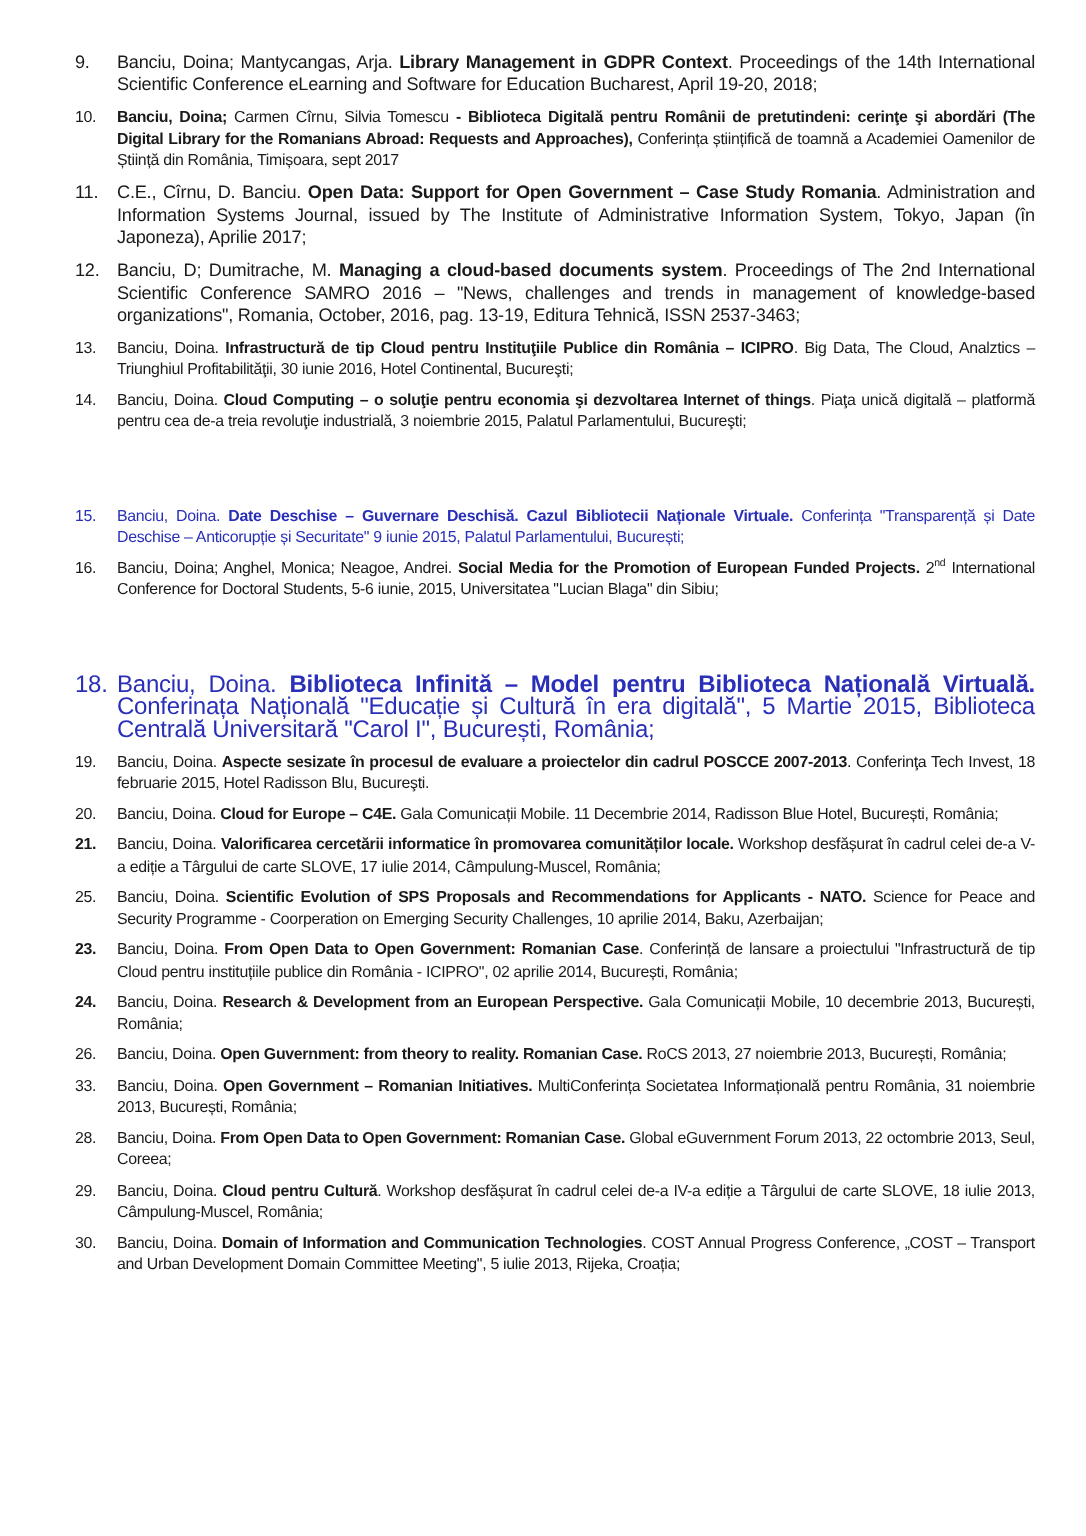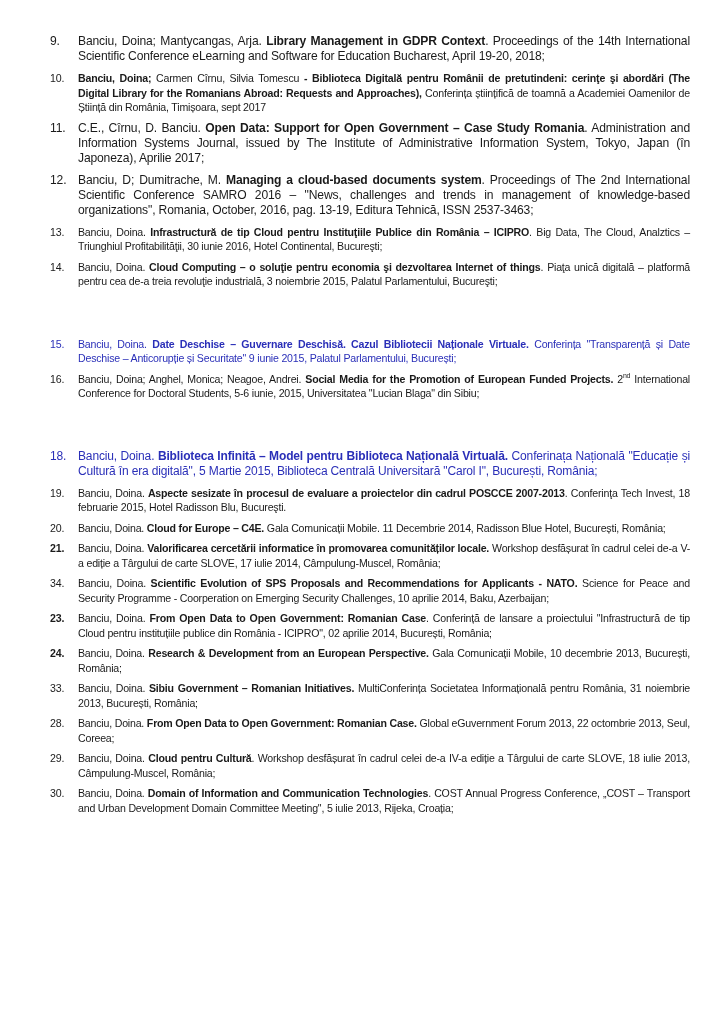--- a/index.html
+++ b/index.html
@@ -46,43 +46,46 @@
     </li>
     <li class="ref small">
       <span class="num">14.</span><span>Banciu, Doina. </span><span class="title">Cloud Computing – o soluţie pentru economia şi dezvoltarea Internet of things</span><span>. Piaţa unică digitală – platformă pentru cea de-a treia revoluţie industrială,  3 noiembrie 2015, Palatul Parlamentului, Bucureşti;</span>
     </li>
     <li class="ref small blue">
       <span class="num">15.</span><span>Banciu, Doina. </span><span class="title">Date Deschise – Guvernare Deschisă. Cazul Bibliotecii Naționale Virtuale.</span><span> Conferința "Transparență și Date Deschise – Anticorupție și Securitate" 9 iunie 2015, Palatul Parlamentului, București;</span>
     </li>
     <li class="ref small">
       <span class="num">16.</span><span>Banciu, Doina; Anghel, Monica; Neagoe, Andrei. </span><span class="title">Social Media for the Promotion of European Funded Projects.</span><span> 2</span><sup>nd</sup><span> International Conference for Doctoral Students, 5-6 iunie, 2015, Universitatea "Lucian Blaga" din Sibiu;</span>
     </li>
-    <li class="ref blue" style="font-size:12px;">
+    <li class="ref blue" style="font-size:16px;">
       <span class="num">18.</span><span>Banciu, Doina. </span><span class="title">Biblioteca Infinită – Model pentru Biblioteca Națională Virtuală.</span><span> Conferinața Națională "Educație și Cultură în era digitală", 5 Martie 2015, Biblioteca Centrală Universitară "Carol I", București, România;</span>
     </li>
     <li class="ref small">
       <span class="num">19.</span><span>Banciu, Doina. </span><span class="title">Aspecte sesizate în procesul de evaluare a proiectelor din cadrul POSCCE 2007-2013</span><span>. Conferinţa Tech Invest, 18 februarie 2015, Hotel Radisson Blu, Bucureşti.</span>
     </li>
     <li class="ref small">
       <span class="num">20.</span><span>Banciu, Doina. </span><span class="title">Cloud for Europe – C4E.</span><span> Gala Comunicații Mobile. 11 Decembrie 2014, Radisson Blue Hotel, București, România;</span>
     </li>
     <li class="ref small">
       <span class="num bold">21.</span><span>Banciu, Doina. </span><span class="title">Valorificarea cercetării informatice în promovarea comunităților locale.</span><span> Workshop desfășurat în cadrul celei de-a V-a ediție a Târgului de carte SLOVE, 17 iulie 2014, Câmpulung-Muscel, România;</span>
     </li>
     <li class="ref small">
-      <span class="num">34.</span><span>Banciu, Doina. </span><span class="title">Scientific Evolution of SPS Proposals and Recommendations for Applicants - NATO.</span><span> Science for  Peace and Security Programme - Coorperation on Emerging Security Challenges, 10 aprilie 2014, Baku, Azerbaijan;</span>
+      <span class="num">25.</span><span>Banciu, Doina. </span><span class="title">Scientific Evolution of SPS Proposals and Recommendations for Applicants - NATO.</span><span> Science for  Peace and Security Programme - Coorperation on Emerging Security Challenges, 10 aprilie 2014, Baku, Azerbaijan;</span>
     </li>
     <li class="ref small">
       <span class="num bold">23.</span><span>Banciu, Doina. </span><span class="title">From Open Data to Open Government: Romanian Case</span><span>. Conferință de lansare a proiectului "Infrastructură de tip Cloud pentru instituțiile publice din România - ICIPRO", 02 aprilie 2014, București, România;</span>
     </li>
     <li class="ref small">
       <span class="num bold">24.</span><span>Banciu, Doina. </span><span class="title">Research &amp; Development from an European Perspective.</span><span> Gala Comunicații Mobile, 10 decembrie 2013, București, România;</span>
     </li>
     <li class="ref small">
-      <span class="num">33.</span><span>Banciu, Doina. </span><span class="title">Sibiu Government – Romanian Initiatives.</span><span> MultiConferința Societatea Informațională pentru România, 31 noiembrie 2013, București, România;</span>
+      <span class="num">26.</span><span>Banciu, Doina. </span><span class="title">Open Guvernment: from theory to reality. Romanian Case.</span><span> RoCS 2013, 27 noiembrie 2013, București, România;</span>
+    </li>
+    <li class="ref small">
+      <span class="num">33.</span><span>Banciu, Doina. </span><span class="title">Open Government – Romanian Initiatives.</span><span> MultiConferința Societatea Informațională pentru România, 31 noiembrie 2013, București, România;</span>
     </li>
     <li class="ref small">
       <span class="num">28.</span><span>Banciu, Doina. </span><span class="title">From Open Data to Open Government: Romanian Case.</span><span> Global eGuvernment Forum 2013, 22 octombrie 2013, Seul, Coreea;</span>
     </li>
     <li class="ref small">
       <span class="num">29.</span><span>Banciu, Doina. </span><span class="title">Cloud pentru Cultură</span><span>. Workshop desfășurat în cadrul celei de-a IV-a ediție a Târgului de carte SLOVE, 18 iulie 2013, Câmpulung-Muscel, România;</span>
     </li>
     <li class="ref small">
       <span class="num">30.</span><span>Banciu, Doina. </span><span class="title">Domain of Information and Communication Technologies</span><span>. COST Annual Progress Conference, „COST – Transport and Urban Development Domain Committee Meeting", 5 iulie 2013, Rijeka, Croația;</span>
     </li>

